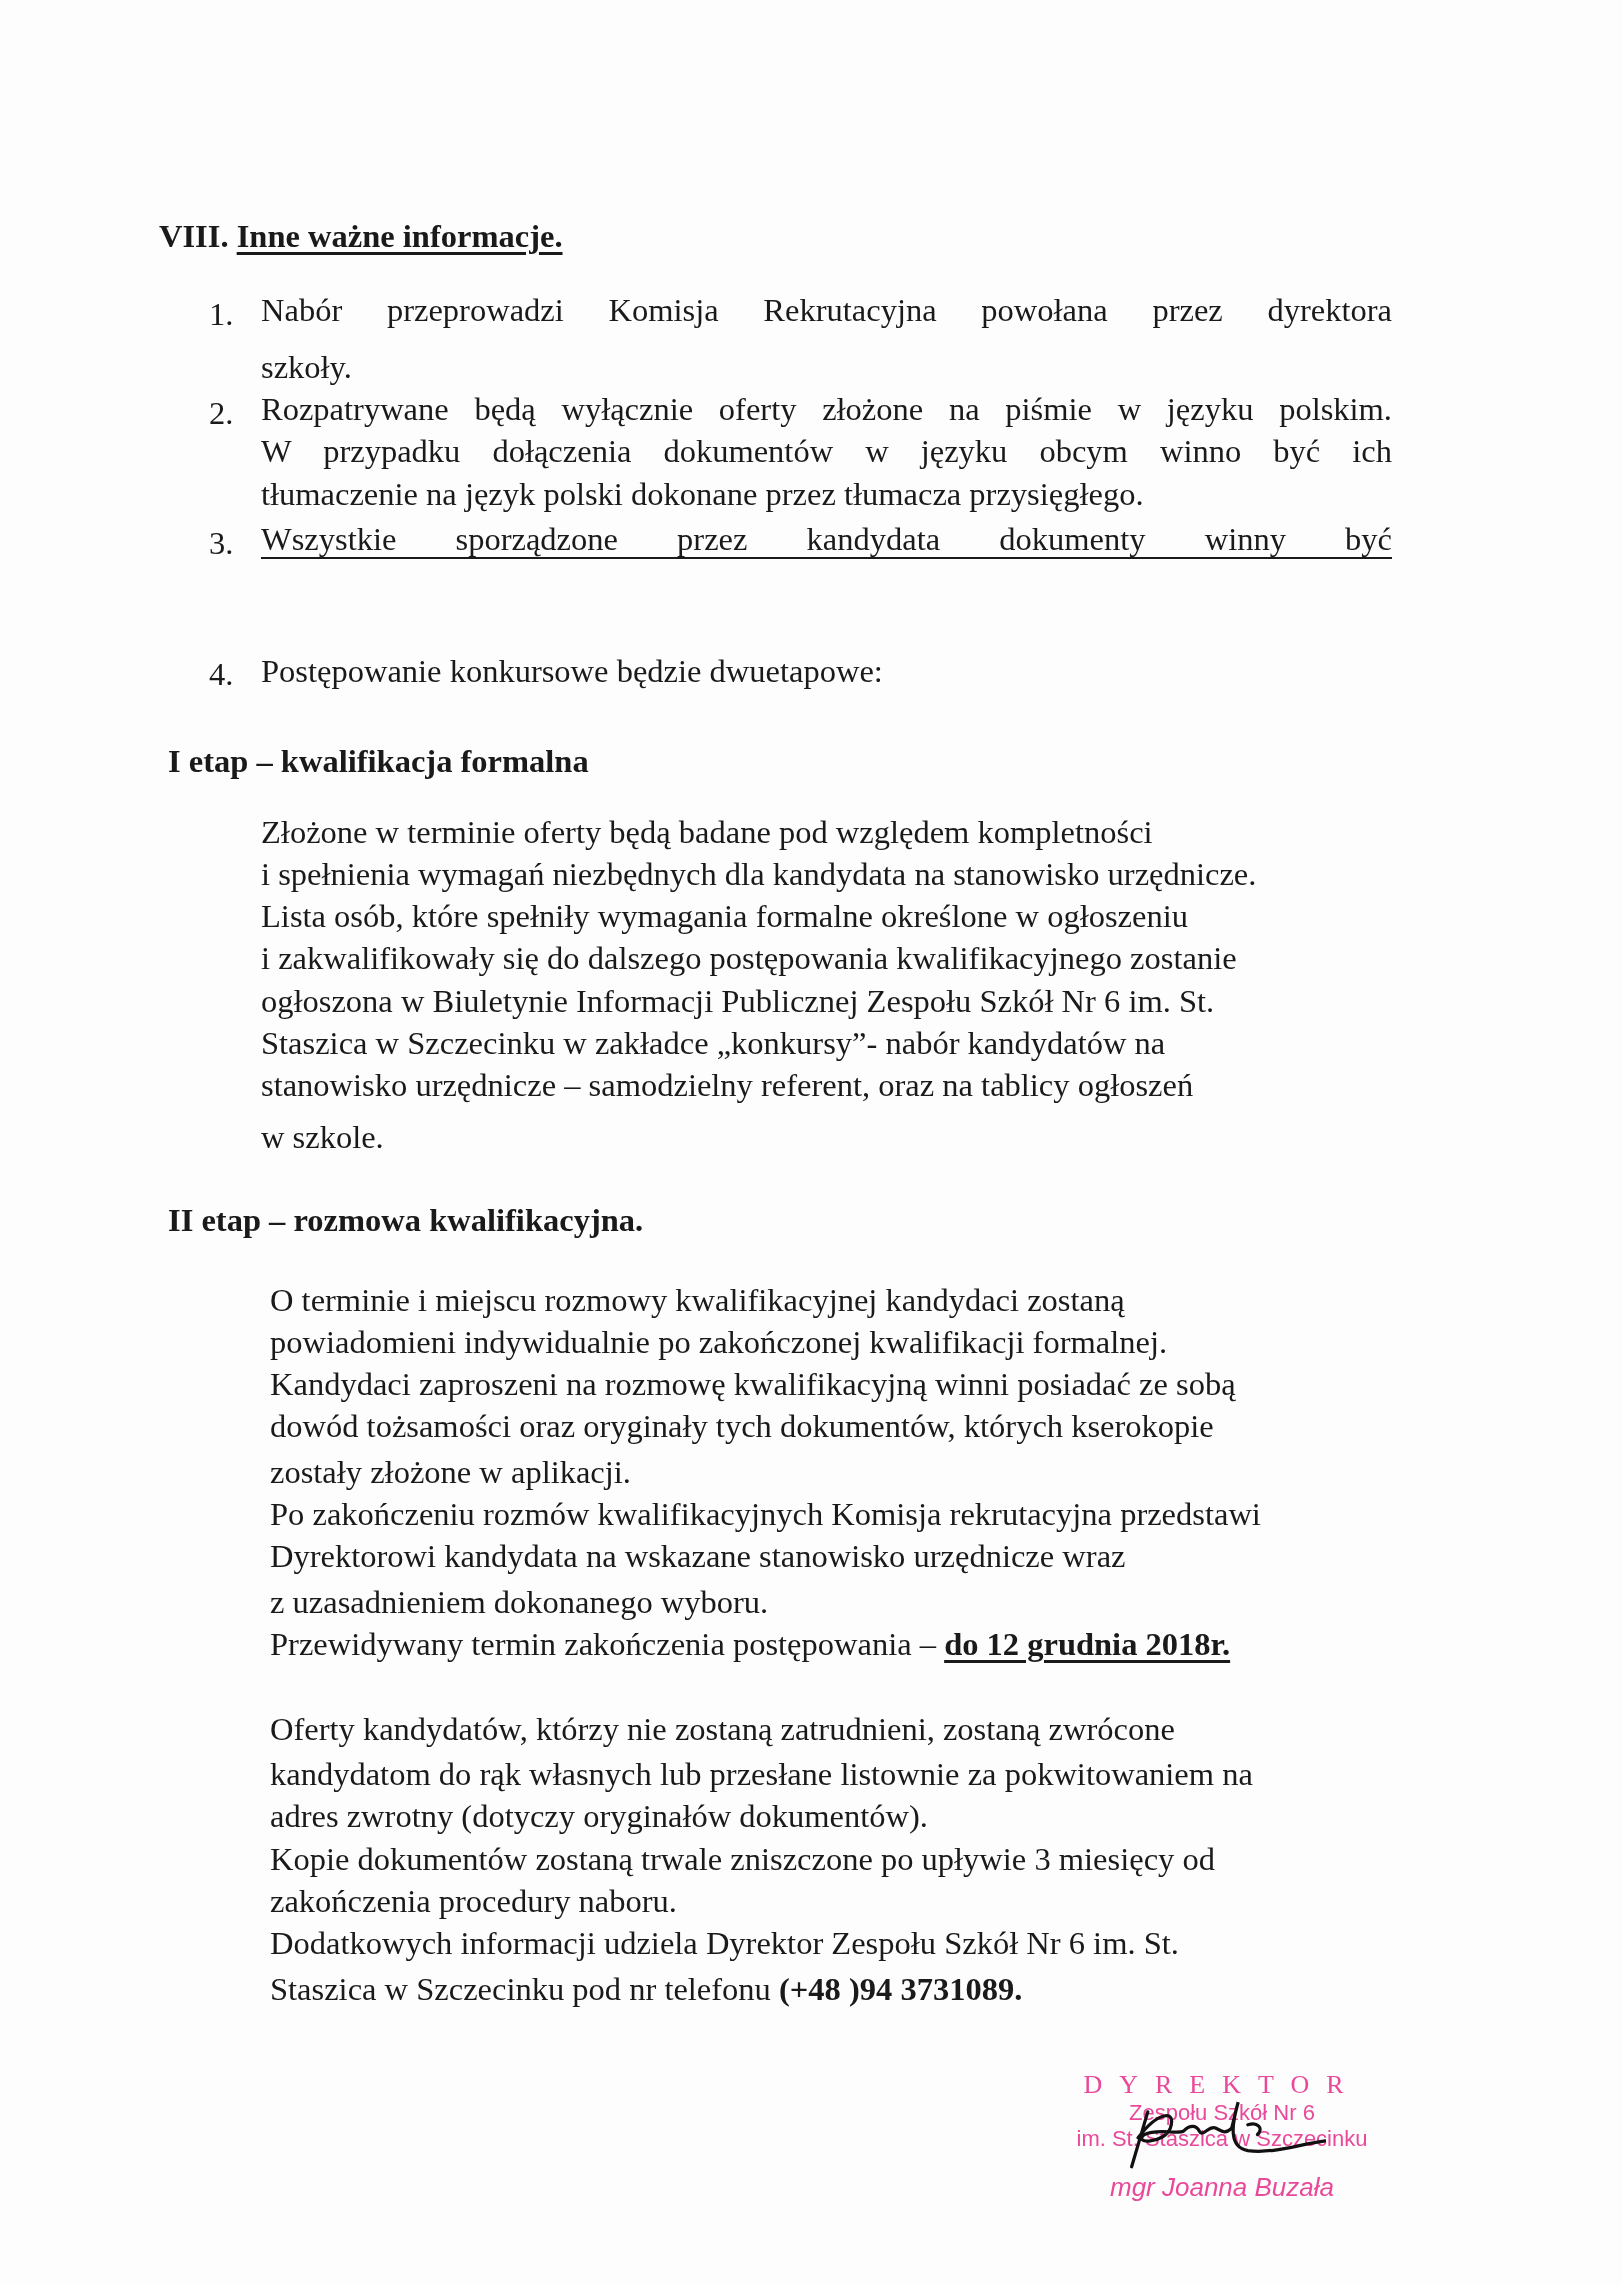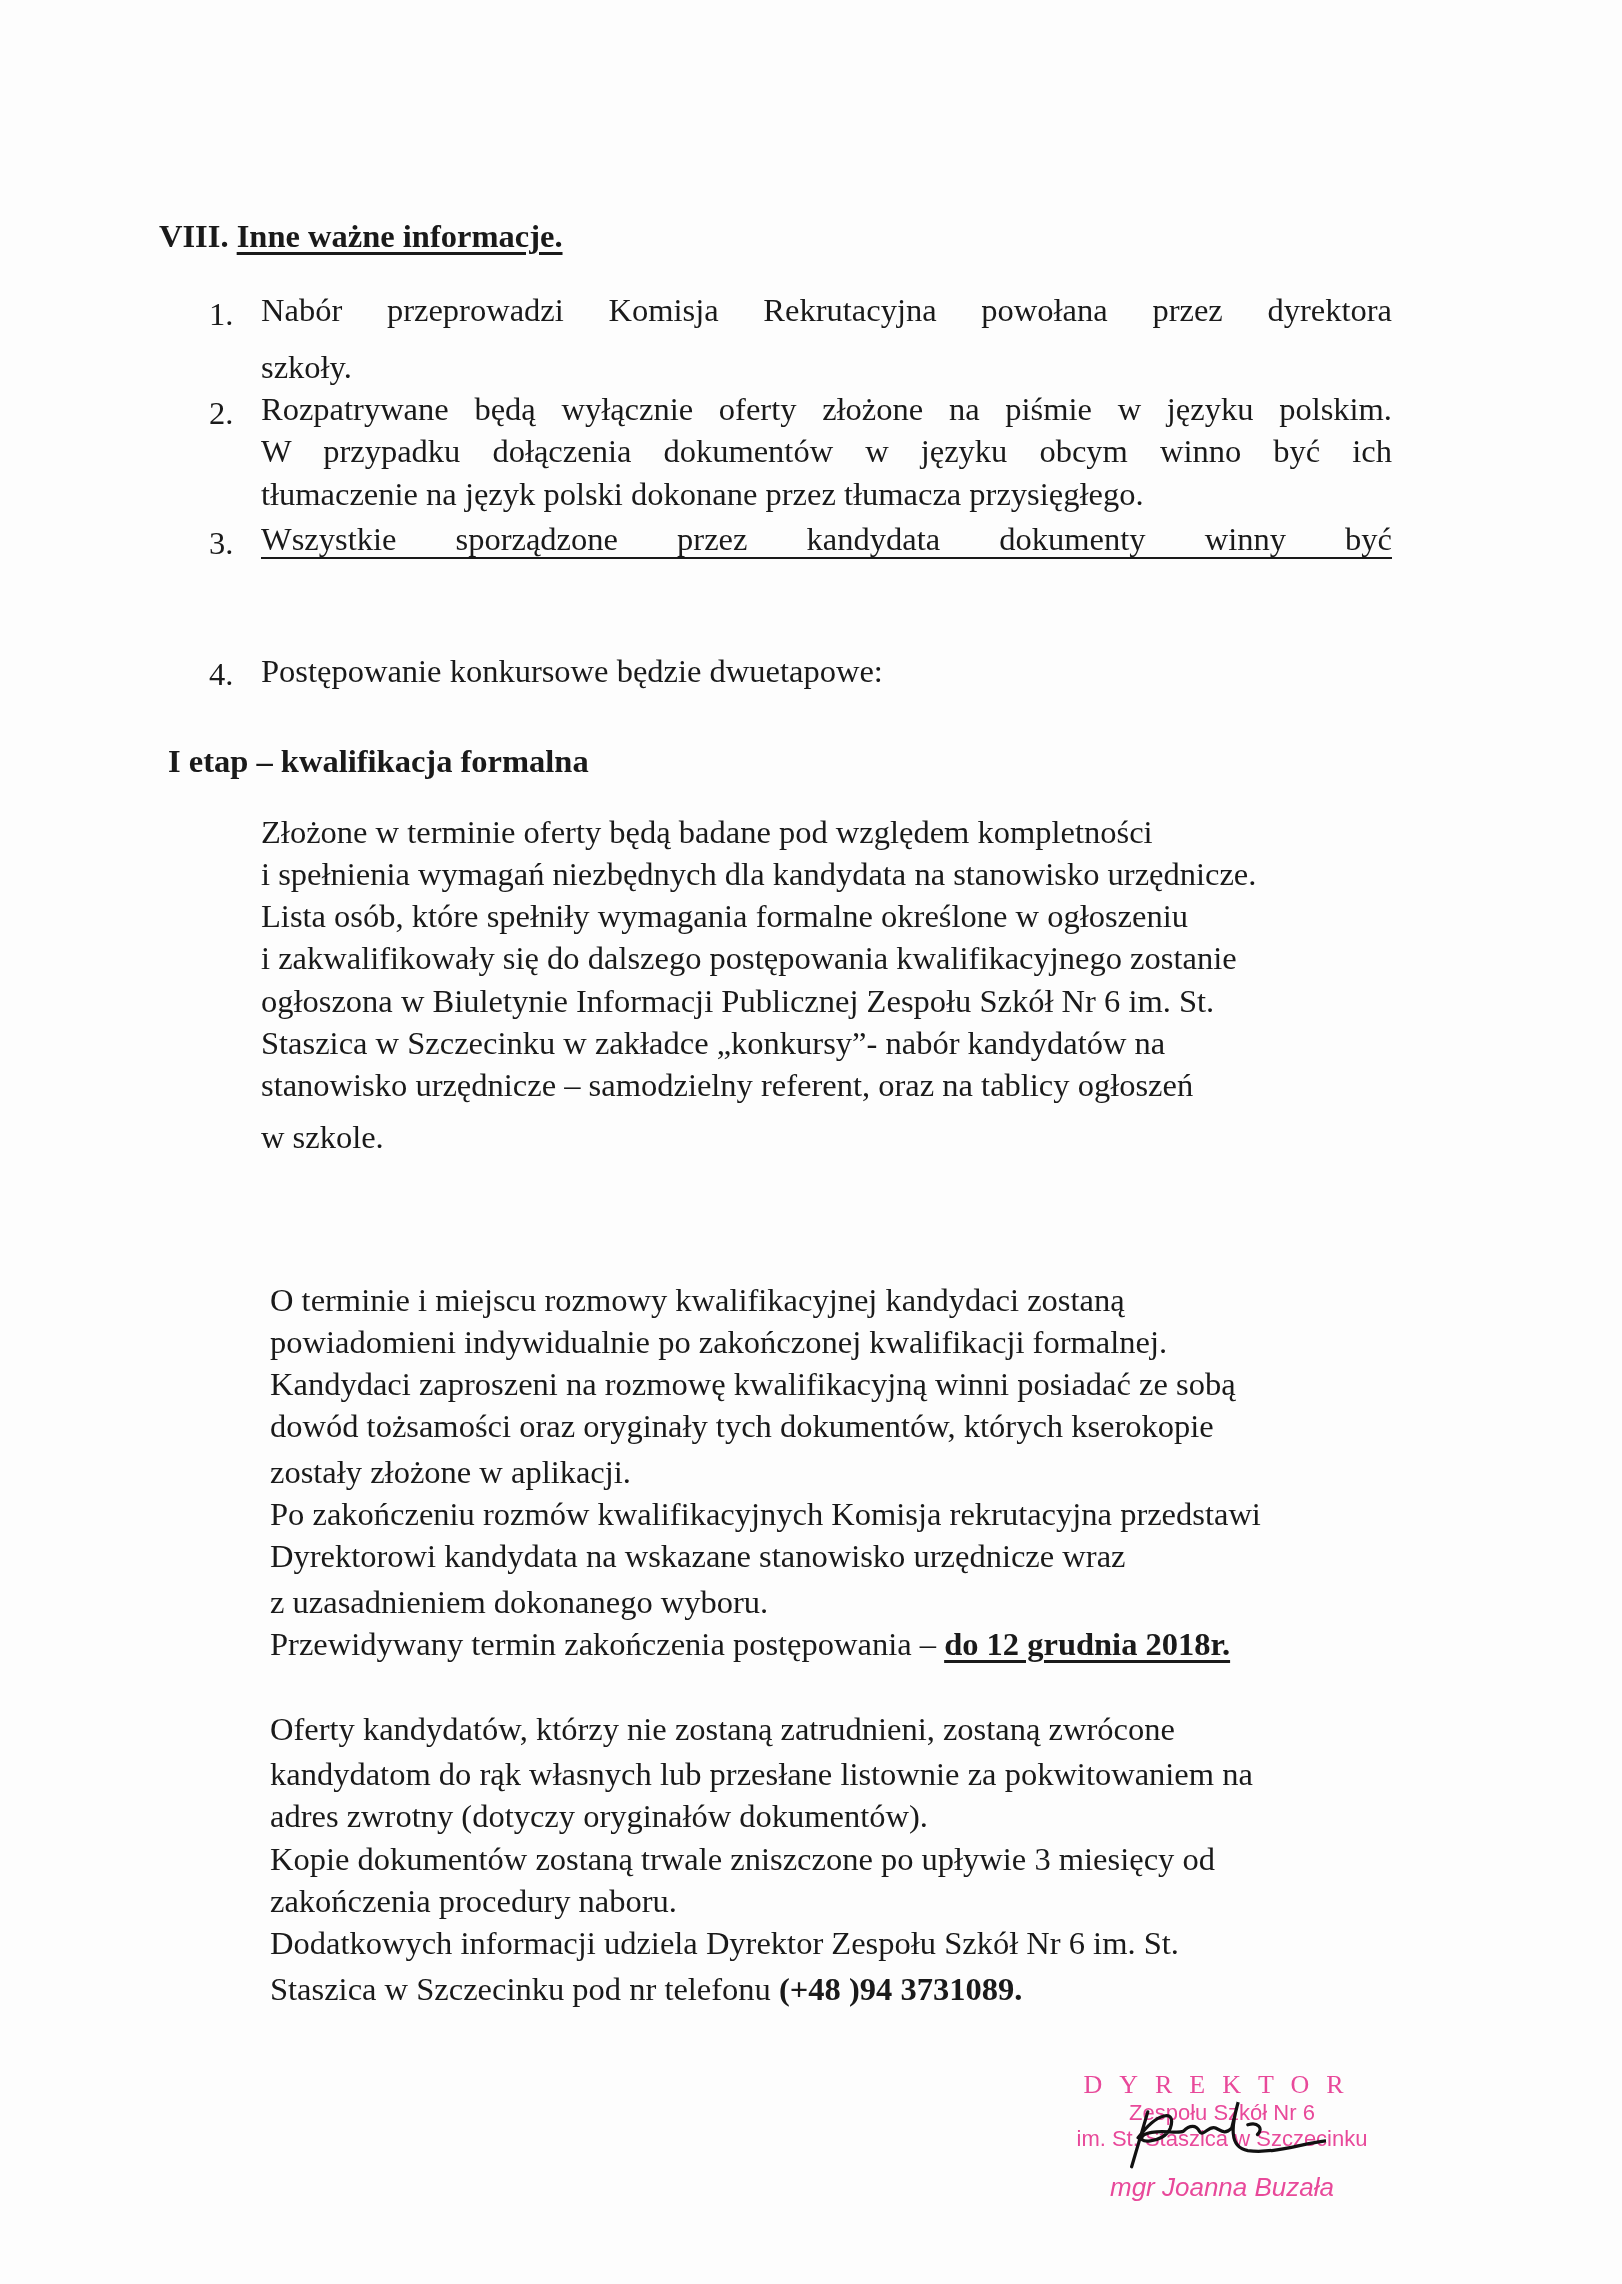--- a/index.html
+++ b/index.html
@@ -56,20 +56,21 @@
     <div class="abs txt" style="left:261px; top:816px;">Złożone w terminie oferty będą badane pod względem kompletności</div>
     <div class="abs txt" style="left:261px; top:858px;">i spełnienia wymagań niezbędnych dla kandydata na stanowisko urzędnicze.</div>
     <div class="abs txt" style="left:261px; top:900px;">Lista osób, które spełniły wymagania formalne określone w ogłoszeniu</div>
     <div class="abs txt" style="left:261px; top:942px;">i zakwalifikowały się do dalszego postępowania kwalifikacyjnego zostanie</div>
     <div class="abs txt" style="left:261px; top:985px;">ogłoszona w Biuletynie Informacji Publicznej Zespołu Szkół Nr 6 im. St.</div>
     <div class="abs txt" style="left:261px; top:1027px;">Staszica w Szczecinku w zakładce „konkursy”- nabór kandydatów na</div>
     <div class="abs txt" style="left:261px; top:1069px;">stanowisko urzędnicze – samodzielny referent, oraz na tablicy ogłoszeń</div>
     <div class="abs txt" style="left:261px; top:1121px;text-align:center;">w szkole.</div>
   </div>
 
+  <div class="abs h-section" style="left:168px; top:1202px;">II etap – rozmowa kwalifikacyjna.</div>
   <div>
     <div class="abs txt" style="left:270px; top:1284px;">O terminie i miejscu rozmowy kwalifikacyjnej kandydaci zostaną</div>
     <div class="abs txt" style="left:270px; top:1326px;">powiadomieni indywidualnie po zakończonej kwalifikacji formalnej.</div>
     <div class="abs txt" style="left:270px; top:1368px;">Kandydaci zaproszeni na rozmowę kwalifikacyjną winni posiadać ze sobą</div>
     <div class="abs txt" style="left:270px; top:1410px;">dowód tożsamości oraz oryginały tych dokumentów, których kserokopie</div>
     <div class="abs txt" style="left:270px; top:1456px;">zostały złożone w aplikacji.</div>
     <div class="abs txt" style="left:270px; top:1498px;">Po zakończeniu rozmów kwalifikacyjnych Komisja rekrutacyjna przedstawi</div>
     <div class="abs txt" style="left:270px; top:1540px;">Dyrektorowi kandydata na wskazane stanowisko urzędnicze wraz</div>
     <div class="abs txt" style="left:270px; top:1586px;">z uzasadnieniem dokonanego wyboru.</div>
     <div class="abs txt" style="left:270px; top:1628px;">

